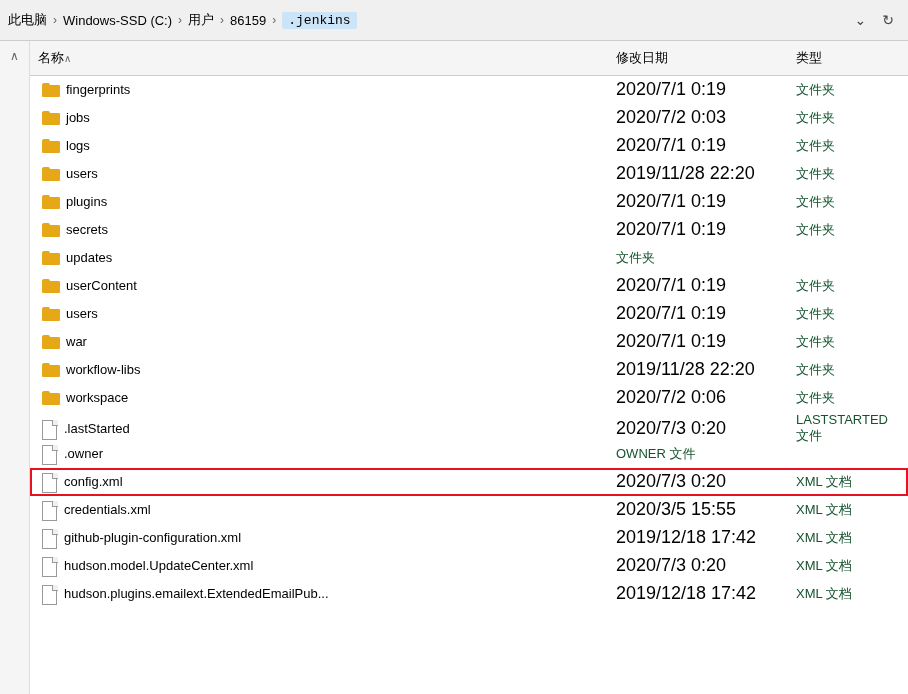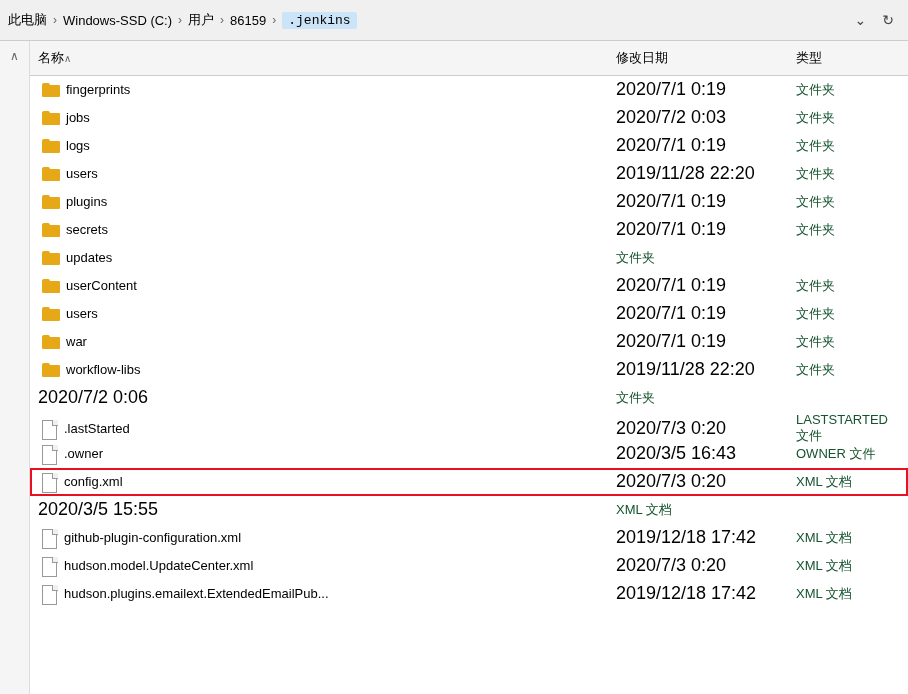--- a/index.html
+++ b/index.html
@@ -325,48 +325,55 @@
         </div>
         <div class="file-row">
           <div class="file-name-cell">
             <div class="folder-icon"></div>
             <span>workflow-libs</span>
           </div>
           <div class="file-date-cell">2019/11/28 22:20</div>
           <div class="file-type-cell">文件夹</div>
         </div>
         <div class="file-row">
+          <div class="file-name-cell">
+            <div class="folder-icon"></div>
+            <span>workspace</span>
+          </div>
           <div class="file-date-cell">2020/7/2 0:06</div>
           <div class="file-type-cell">文件夹</div>
         </div>
         <div class="file-row">
           <div class="file-name-cell">
             <div class="file-icon"></div>
             <span>.lastStarted</span>
           </div>
           <div class="file-date-cell">2020/7/3 0:20</div>
           <div class="file-type-cell">LASTSTARTED 文件</div>
         </div>
         <div class="file-row">
           <div class="file-name-cell">
             <div class="file-icon"></div>
             <span>.owner</span>
           </div>
-          <div class="file-date-cell">2020/3/5 16:43</div>
           <div class="file-type-cell">OWNER 文件</div>
         </div>
         <div class="file-row highlighted">
           <div class="file-name-cell">
             <div class="file-icon"></div>
             <span>config.xml</span>
           </div>
           <div class="file-date-cell">2020/7/3 0:20</div>
           <div class="file-type-cell">XML 文档</div>
         </div>
         <div class="file-row">
+          <div class="file-name-cell">
+            <div class="file-icon"></div>
+            <span>credentials.xml</span>
+          </div>
           <div class="file-date-cell">2020/3/5 15:55</div>
           <div class="file-type-cell">XML 文档</div>
         </div>
         <div class="file-row">
           <div class="file-name-cell">
             <div class="file-icon"></div>
             <span>github-plugin-configuration.xml</span>
           </div>
           <div class="file-date-cell">2019/12/18 17:42</div>
           <div class="file-type-cell">XML 文档</div>

